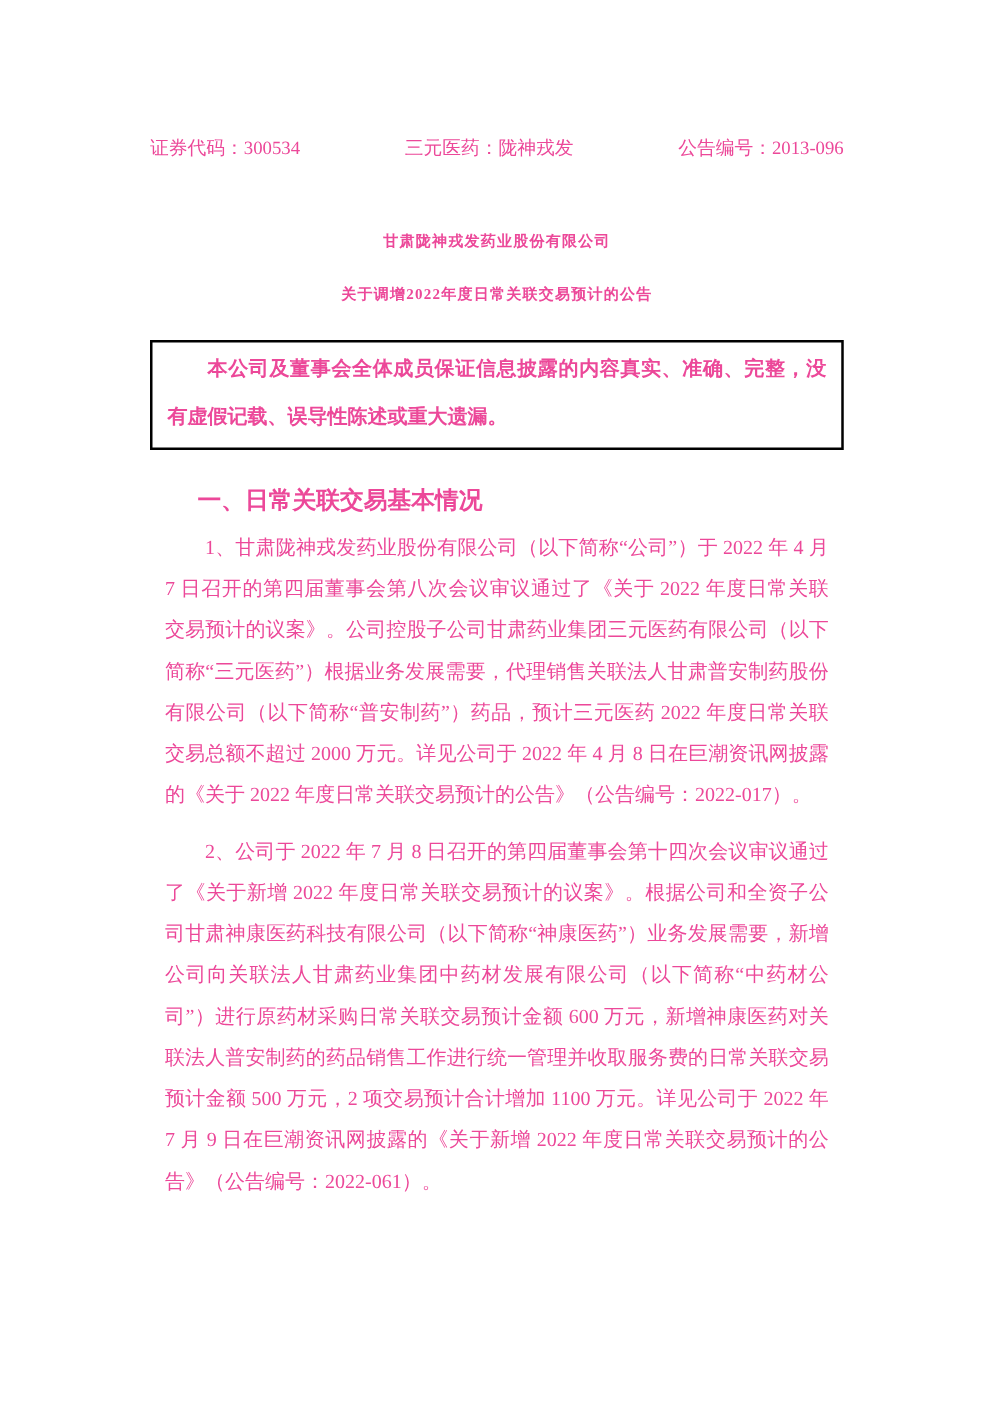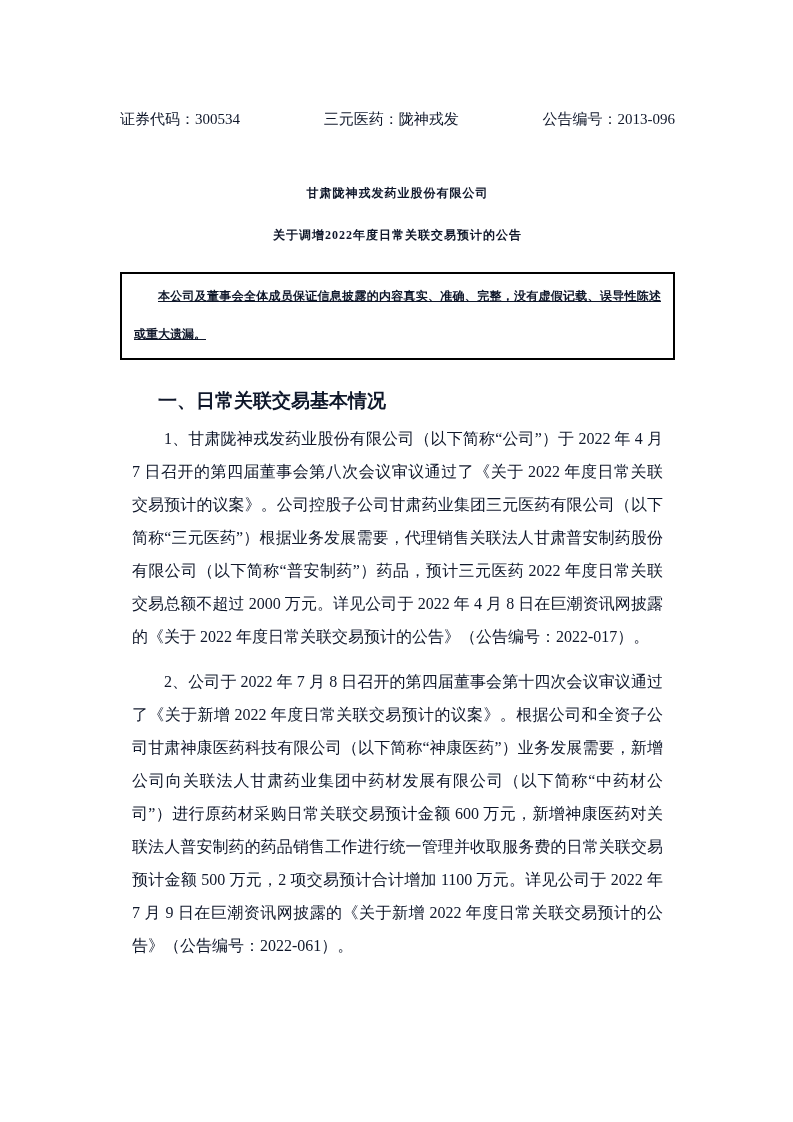--- a/index.html
+++ b/index.html
@@ -6,21 +6,21 @@
     margin: 0;
     padding: 0;
     background: #ffffff;
   }
   .page {
     position: relative;
     width: 793px;
     height: 1122px;
     margin: 0 auto;
     background: #ffffff;
-    color: #0f172a;
+    color: #ec4899;
     box-sizing: border-box;
     padding: 108px 118px 0 120px;
     font-family: "Liberation Serif", "DejaVu Serif", serif;
     overflow: hidden;
   }
   .doc-header {
     display: flex;
     justify-content: space-between;
     align-items: baseline;
     font-size: 15px;
@@ -38,26 +38,25 @@
     letter-spacing: 1px;
   }
   .notice-box {
     margin-top: 16px;
     border: 2px solid #000000;
     padding: 3px 12px 5px 12px;
     box-sizing: border-box;
   }
   .notice-box p {
     margin: 0;
-    font-size: 12px;
+    font-size: 16px;
     font-weight: bold;
     line-height: 38px;
     text-indent: 2em;
     text-align: justify;
-    text-decoration: underline;
   }
   .section-heading {
     margin: 24px 0 0 0;
     font-size: 19px;
     font-weight: bold;
     line-height: 34px;
     text-indent: 2em;
   }
   .subsection-heading {
     margin: 4px 0 0 0;

